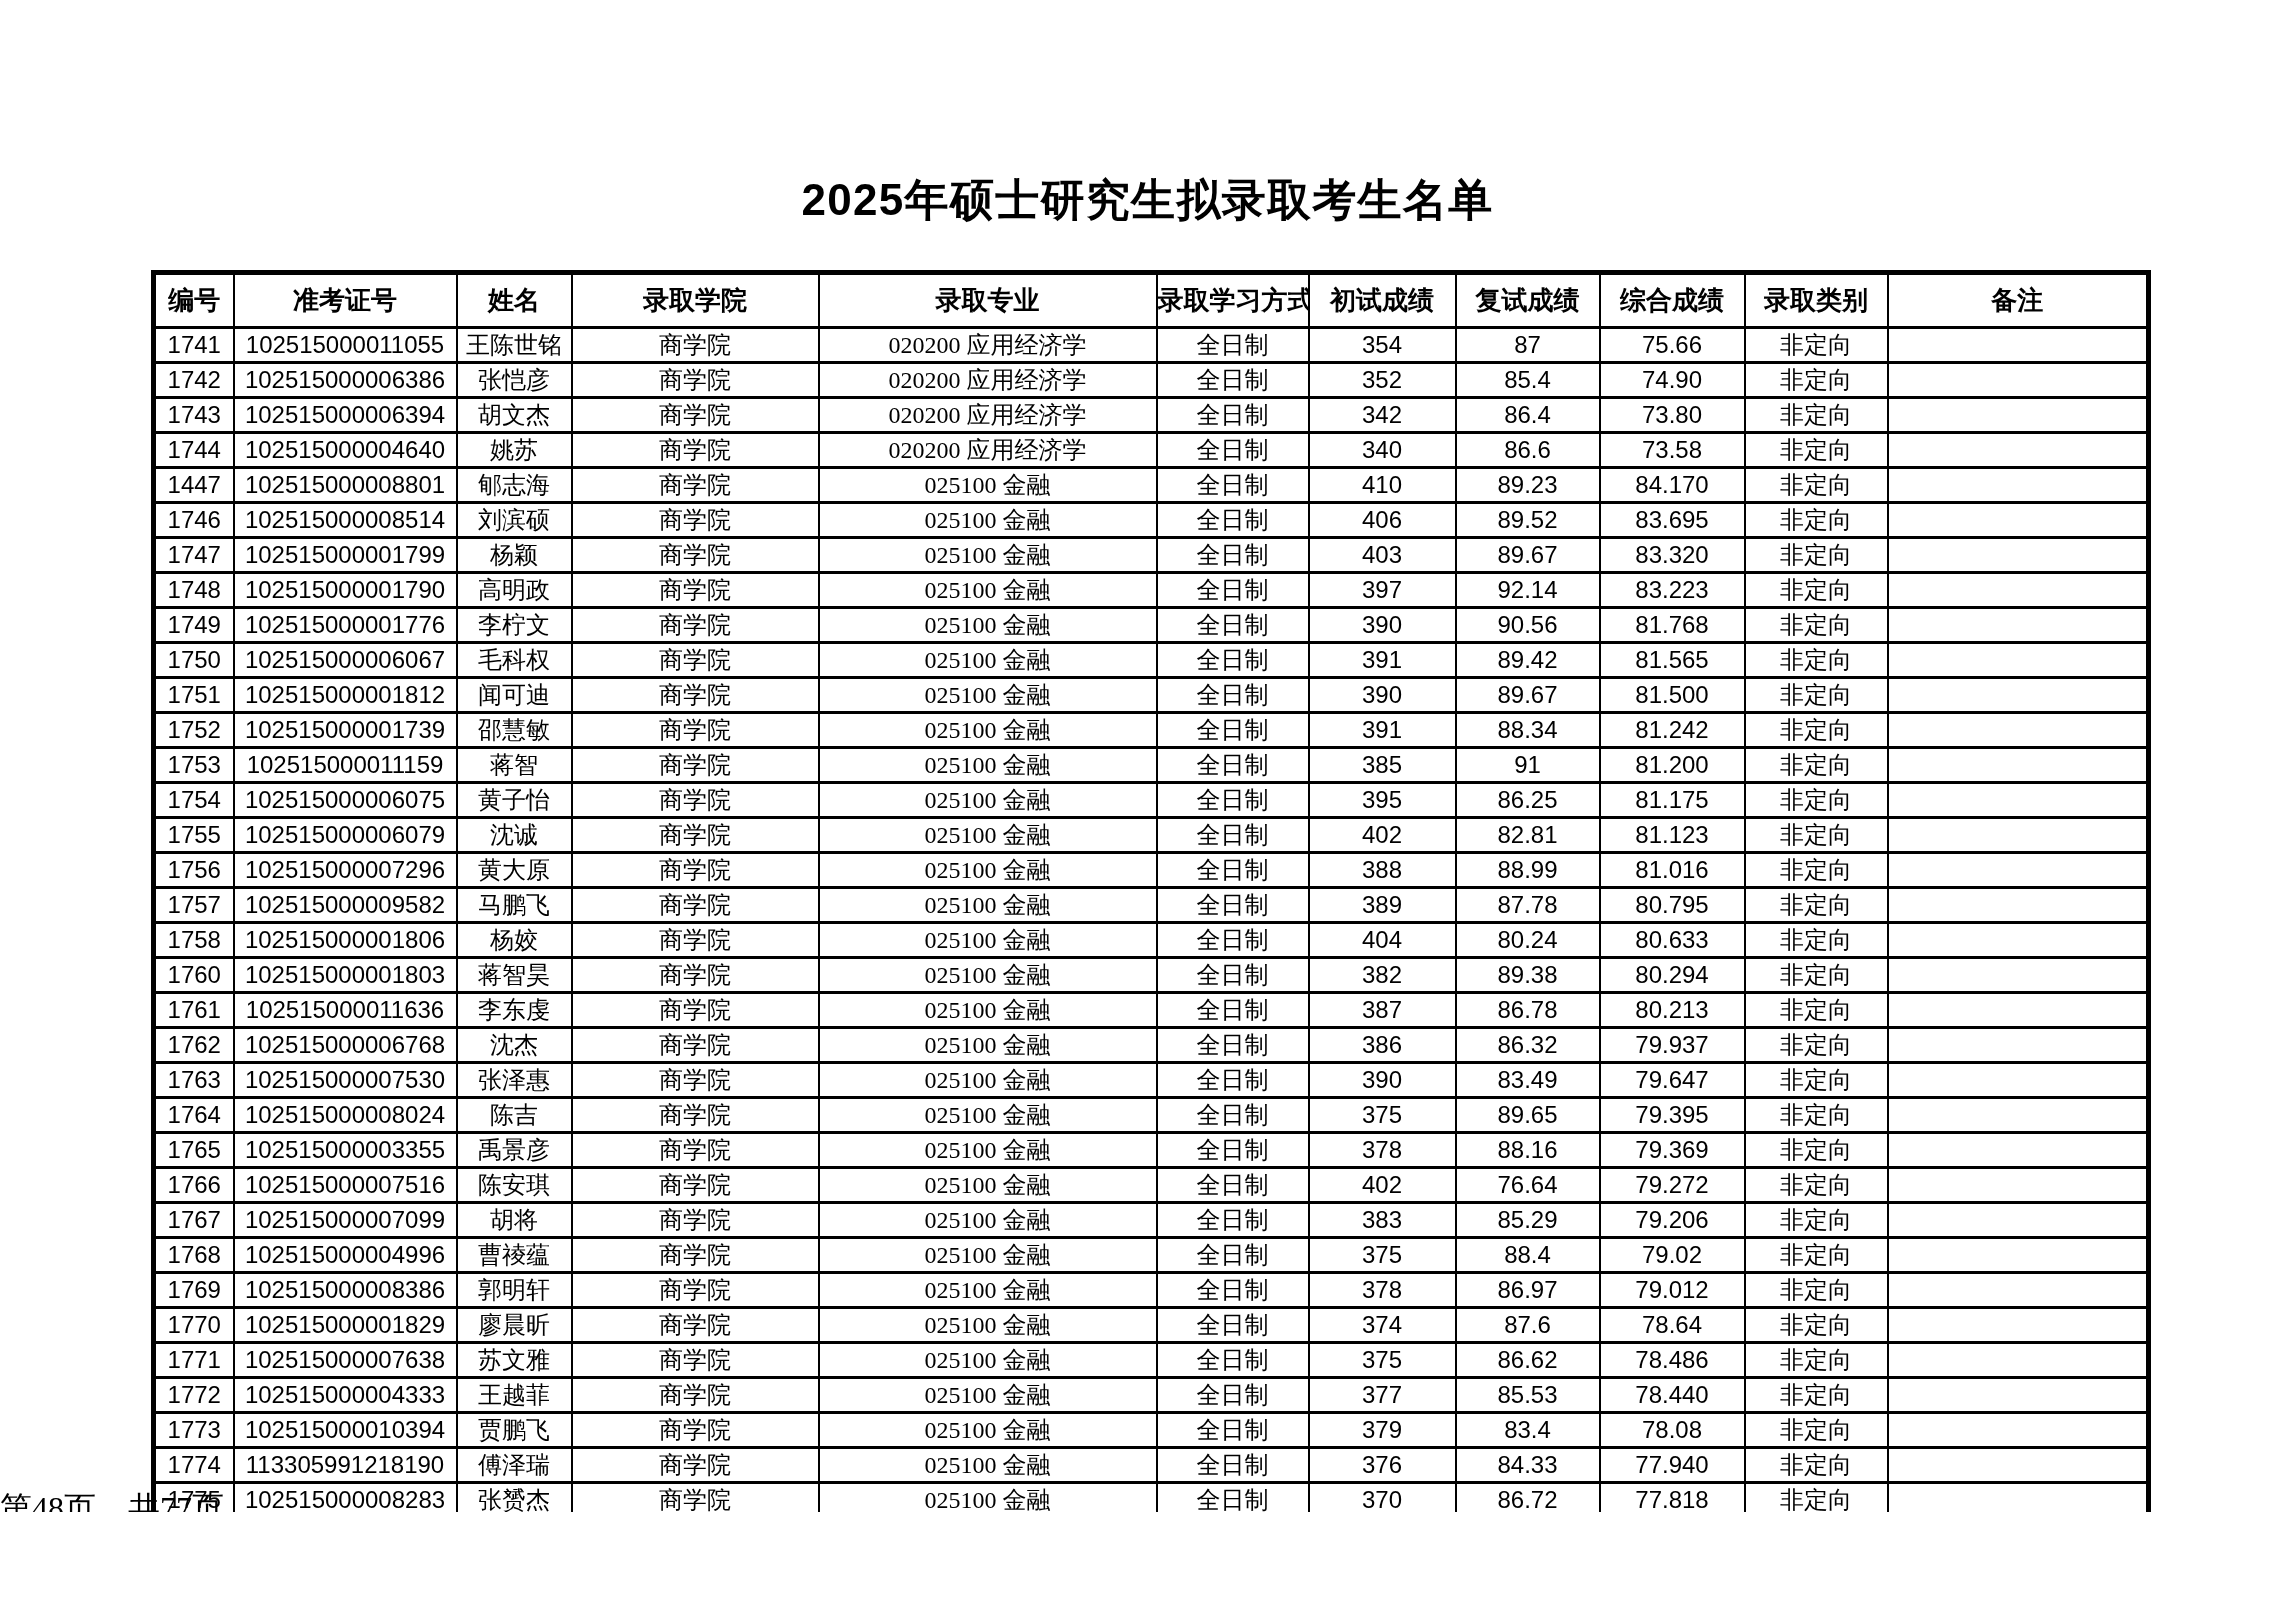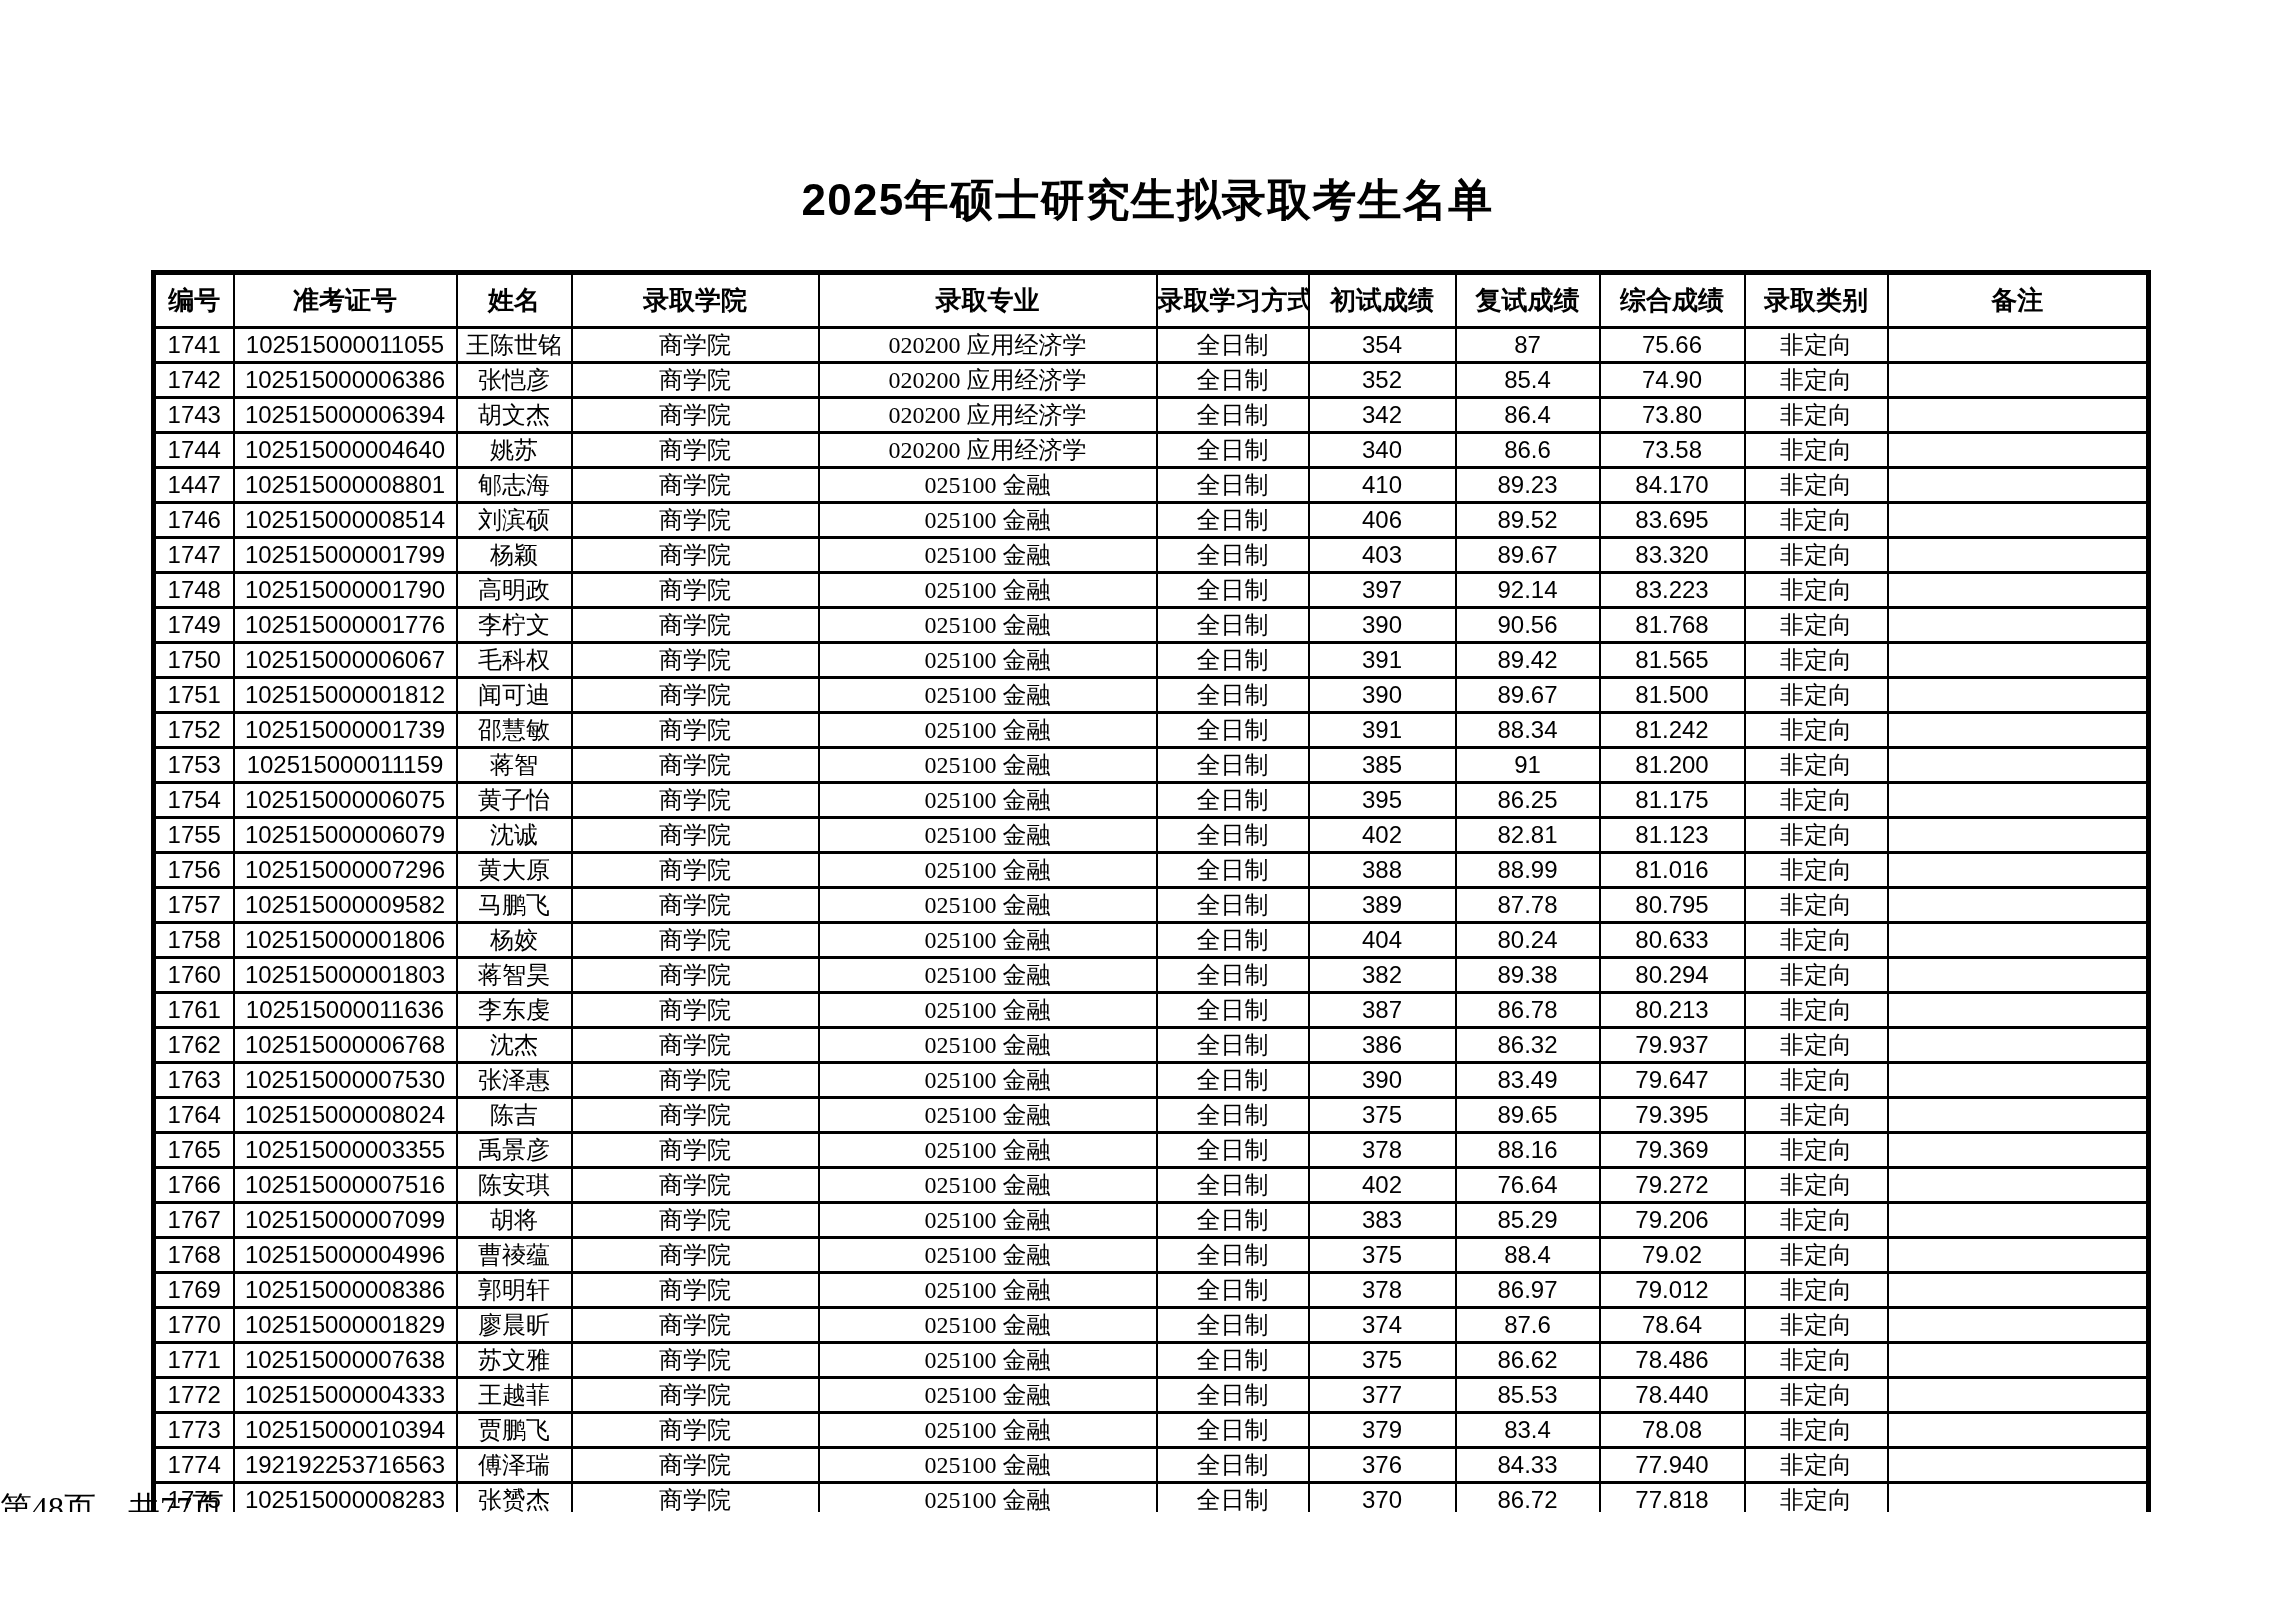--- a/index.html
+++ b/index.html
@@ -521,21 +521,21 @@
           <td>025100 金融</td>
           <td>全日制</td>
           <td class="num">379</td>
           <td class="num">83.4</td>
           <td class="num">78.08</td>
           <td>非定向</td>
           <td></td>
         </tr>
         <tr>
           <td class="num">1774</td>
-          <td class="num">192192253716563</td>
+          <td class="num">113305991218190</td>
           <td>傅泽瑞</td>
           <td>商学院</td>
           <td>025100 金融</td>
           <td>全日制</td>
           <td class="num">376</td>
           <td class="num">84.33</td>
           <td class="num">77.940</td>
           <td>非定向</td>
           <td></td>
         </tr>

